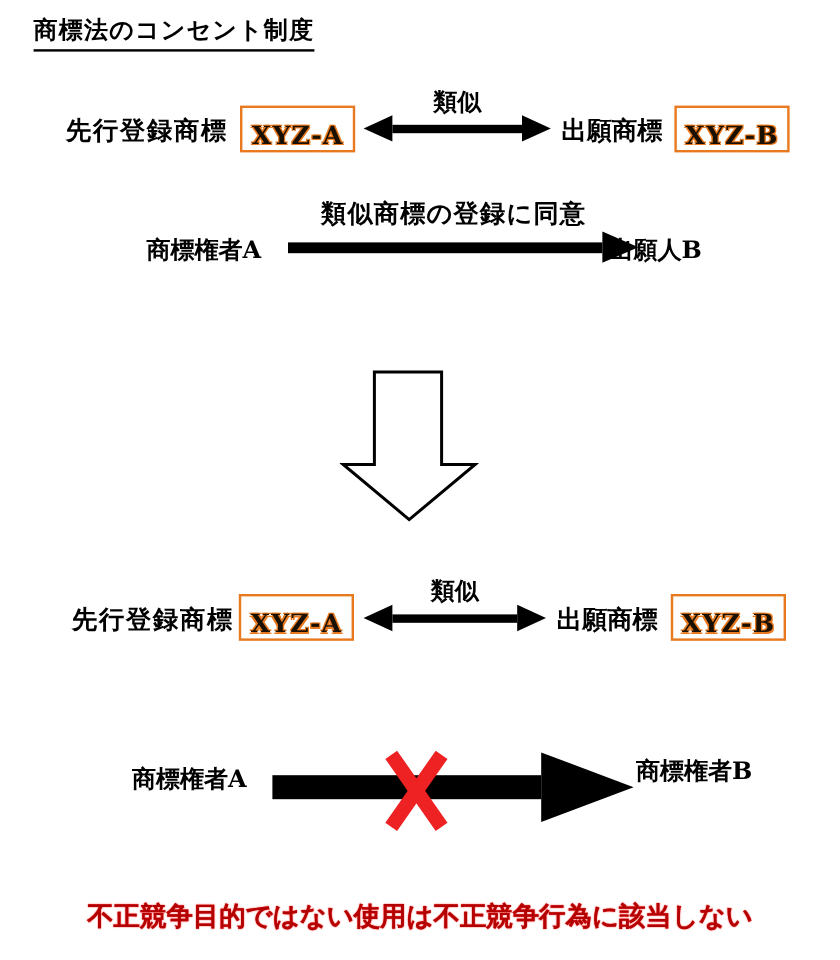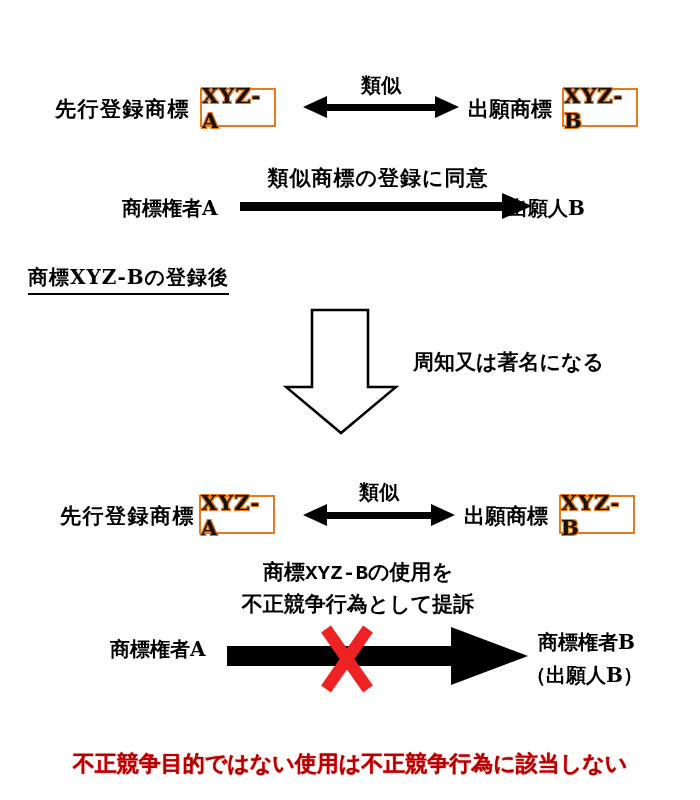--- a/index.html
+++ b/index.html
@@ -9,23 +9,23 @@
   }
   .abs{position:absolute;}
   .jp{font-weight:bold;white-space:nowrap;}
   .fs20{font-size:20px;}
   .fs21{font-size:21px;font-family:Liberation Mono, monospace;}
   .underlined{border-bottom:2px solid #000;padding-bottom:2px;display:inline-block;letter-spacing:1px;}
   .center{text-align:center;}
 
   
   .mark-box{
-    box-sizing:border-box;width:76px;height:39px;
+    box-sizing:border-box;width:96px;height:39px;
     border:2px solid var(--mark-box-border,#e8791e);
-    display:flex;align-items:center;justify-content:center;
+    display:flex;align-items:flex-end;justify-content:center;
   }
   .mark-text{
     font-size:21px;font-weight:bold;letter-spacing:1px;
     color:var(--mark-text-fill,#1a1000);
     text-shadow:-1px -1px 0 var(--mark-text-outline,#e8791e),
                  1px -1px 0 var(--mark-text-outline,#e8791e),
                 -1px  1px 0 var(--mark-text-outline,#e8791e),
                  1px  1px 0 var(--mark-text-outline,#e8791e);
   }
 
@@ -48,20 +48,21 @@
   .red-note{
     color:var(--note-red,#b30000);
     text-shadow:0 0 1px #ff4d4d,0 0 1px #ff4d4d;
   }
 </style>
 </head>
 <body>
 
 <div id="canvas">
 
+  <div class="abs jp fs20 underlined" style="left:28px;top:12px;">商標法のコンセント制度</div>
 
   <div class="abs jp fs21" style="left:55px;top:95px;letter-spacing:1.5px;">先行登録商標</div>
 
   <div class="abs mark-box" style="left:200px;top:88px;">
     <span class="mark-text">XYZ-A</span>
   </div>
 
   <div class="abs jp fs20 center" style="left:303px;top:72px;width:156px;">類似</div>
 
   <div class="abs dbl-arrow" style="left:303px;top:96px;width:156px;">
@@ -80,28 +81,26 @@
 
   <div class="abs jp fs20" style="left:122px;top:195px;">商標権者A</div>
 
   <div class="abs arrow-mid" style="left:240px;top:193px;width:292px;">
     <span class="shaft"></span>
       <span class="head"></span>
   </div>
 
   <div class="abs jp fs20" style="left:508px;top:195px;">出願人B</div>
 
-  <div class="abs jp fs20 underlined" style="left:28px;top:264px;">商標XYZ-Bの登録後</div>
 
   <svg class="abs" style="left:283px;top:307px;" width="116" height="130" viewBox="0 0 116 130">
     <polygon points="29,3 85,3 85,80 113,80 58,126 3,80 29,80" style="fill:#ffffff;stroke:var(--arrow-black,#000);stroke-width:2.5;stroke-linejoin:miter;"></polygon>
   </svg>
 
   <div class="abs jp fs21" style="left:413px;top:346px;line-height:35px;">
-    <span style="display:block;">周知又は著名になる</span>
   </div>
 
   <div class="abs jp fs21" style="left:60px;top:502px;letter-spacing:1.5px;">先行登録商標</div>
 
   <div class="abs mark-box" style="left:199px;top:495px;">
     <span class="mark-text">XYZ-A</span>
   </div>
 
   <div class="abs jp fs20 center" style="left:303px;top:479px;width:152px;">類似</div>
 
@@ -110,38 +109,33 @@
       <span class="shaft"></span>
       <span class="head-r"></span>
   </div>
 
   <div class="abs jp fs21" style="left:464px;top:502px;">出願商標</div>
 
   <div class="abs mark-box" style="left:559px;top:495px;">
     <span class="mark-text">XYZ-B</span>
   </div>
 
-  <div class="abs jp fs21 center" style="left:228px;top:558px;width:260px;line-height:32px;">
-    <span style="display:block;">商標XYZ-Bの使用を</span>
-    <span style="display:block;">不正競争行為として提訴</span>
-  </div>
 
   <div class="abs jp fs20" style="left:110px;top:636px;">商標権者A</div>
 
   <div class="abs arrow-fat" style="left:227px;top:627px;width:301px;">
     <span class="shaft"></span>
       <span class="head"></span>
   </div>
 
   <svg class="abs" style="left:319px;top:624px;" width="56" height="70" viewBox="0 0 56 70">
     <line x1="7" y1="5" x2="49" y2="65" style="stroke:var(--cross-red,#ee2222);stroke-width:12;"></line>
     <line x1="49" y1="5" x2="7" y2="65" style="stroke:var(--cross-red,#ee2222);stroke-width:12;"></line>
   </svg>
 
   <div class="abs jp fs20" style="left:530px;top:626px;line-height:33px;">
     <span style="display:block;text-align:center;">商標権者B</span>
-    <span style="display:block;margin-left:-4px;">（出願人B）</span>
   </div>
 
 
   <div class="abs jp center red-note" style="left:0;top:749px;width:700px;font-size:22px;">不正競争目的ではない使用は不正競争行為に該当しない</div>
 
 </div>
 
 </body></html>

